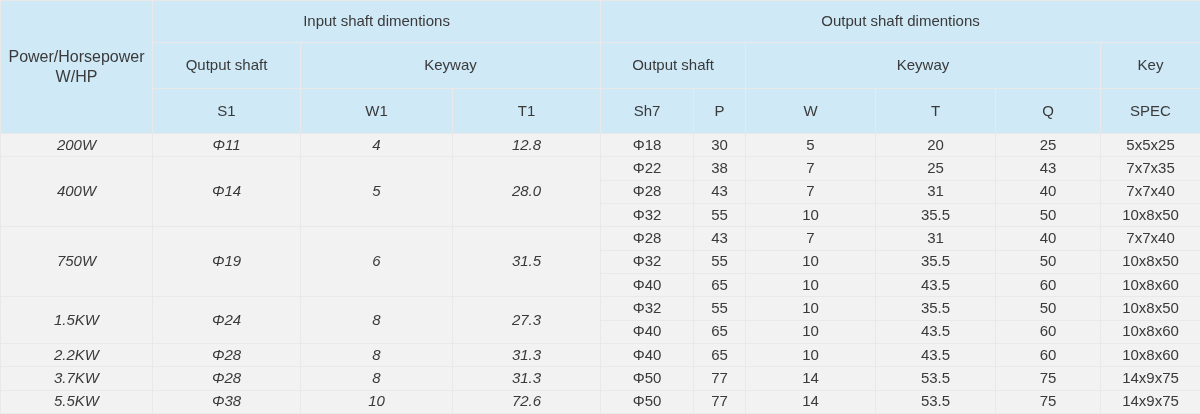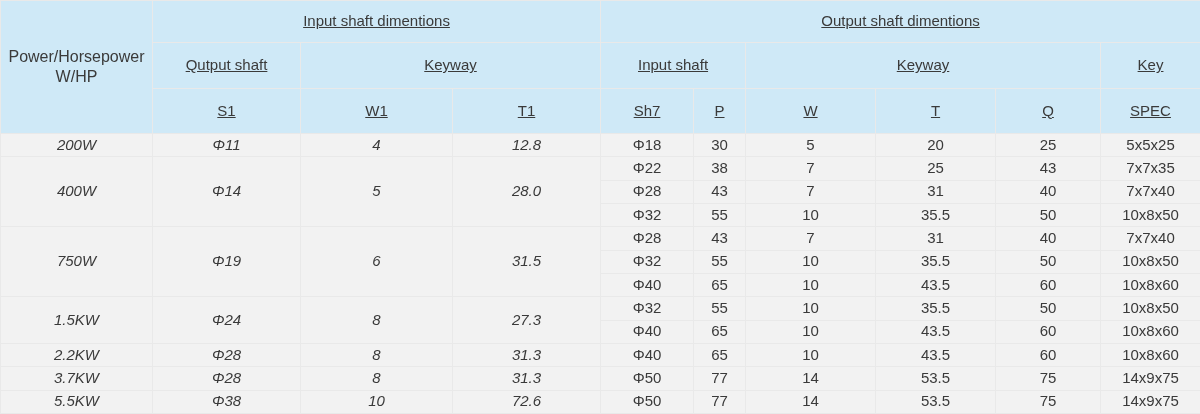--- a/index.html
+++ b/index.html
@@ -31,21 +31,20 @@
     line-height: 1.25;
     white-space: nowrap;
   }
 
   
   .hdr {
     background: #cfe9f7;
     border: 1px solid #e3f2fb;
     color: #3a3a3a;
     font-size: 15px;
-    text-decoration: underline;
   }
   .hdr-group {
     font-size: 15px;
   }
   .hdr-corner {
     background: #cfe9f7;
     border: 1px solid #e3f2fb;
     font-size: 16px;
   }
 
@@ -85,21 +84,21 @@
         <td class="hdr-corner" rowspan="3">
           <span class="pw-line">Power/Horsepower</span>
           <span class="pw-line">W/HP</span>
         </td>
         <td class="hdr hdr-group" colspan="3">Input shaft dimentions</td>
         <td class="hdr hdr-group" colspan="6">Output shaft dimentions</td>
       </tr>
       <tr style="height: 46px;">
         <td class="hdr">Qutput shaft</td>
         <td class="hdr" colspan="2">Keyway</td>
-        <td class="hdr" colspan="2">Input shaft</td>
+        <td class="hdr" colspan="2">Output shaft</td>
         <td class="hdr" colspan="3">Keyway</td>
         <td class="hdr">Key</td>
       </tr>
       <tr style="height: 45px;">
         <td class="hdr">S1</td>
         <td class="hdr">W1</td>
         <td class="hdr">T1</td>
         <td class="hdr">Sh7</td>
         <td class="hdr">P</td>
         <td class="hdr">W</td>

